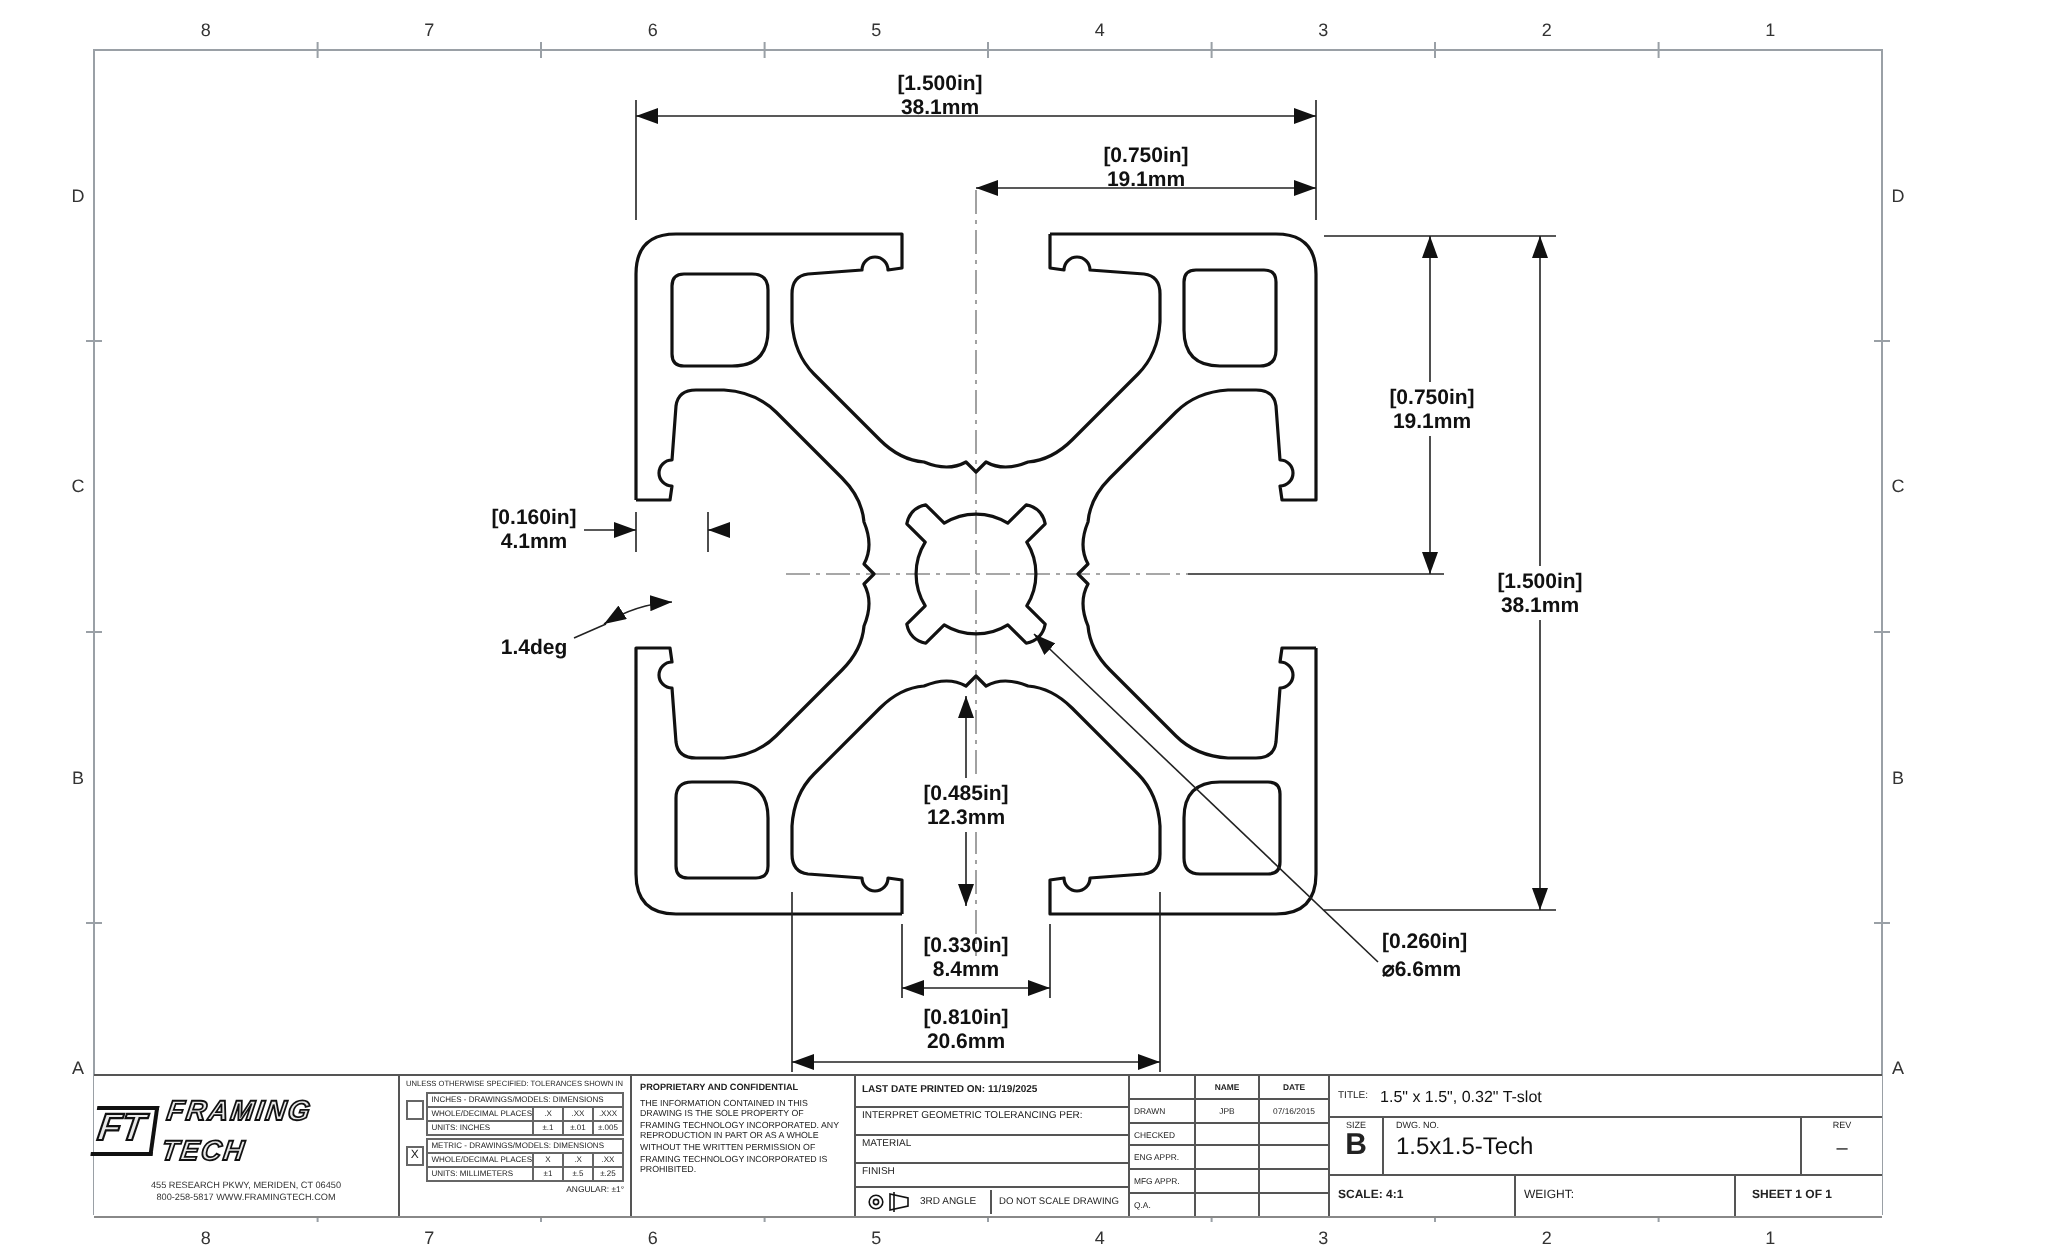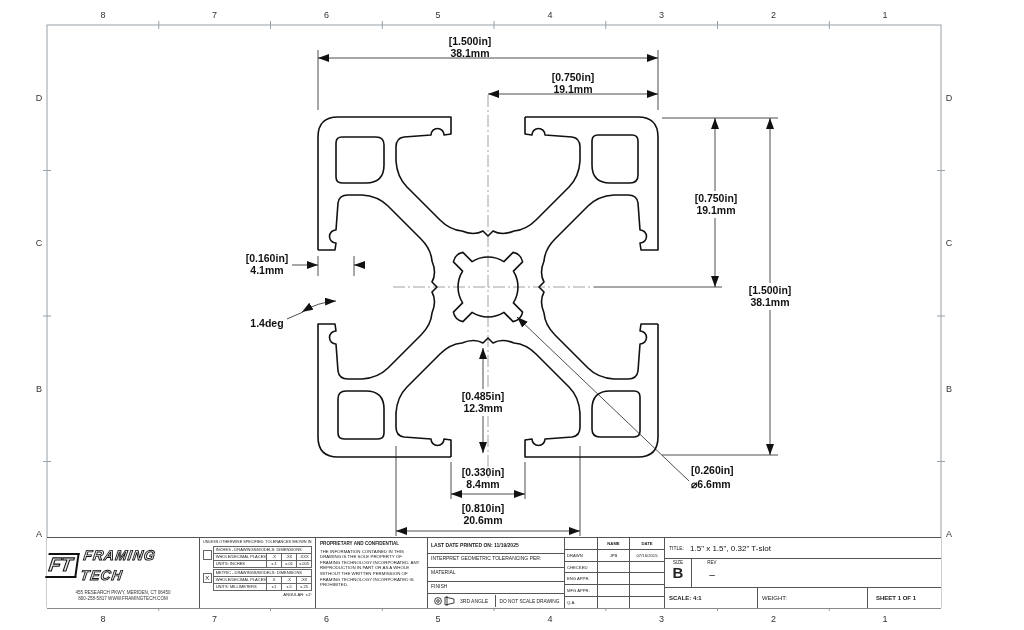--- a/index.html
+++ b/index.html
@@ -322,20 +322,24 @@
   <div class="cell c-right">
     <div class="r-title">
       <span class="lab">TITLE:</span>
       <span class="val">1.5" x 1.5", 0.32" T-slot</span>
     </div>
     <div class="r-mid">
       <div class="r-size">
         <div class="lab">SIZE</div>
         <div class="val">B</div>
       </div>
+      <div class="r-dwg">
+        <div class="lab">DWG. NO.</div>
+        <div class="val">1.5x1.5-Tech</div>
+      </div>
       <div class="r-rev">
         <div class="lab">REV</div>
         <div class="val">–</div>
       </div>
     </div>
     <div class="r-bot">
       <div class="r-scale">SCALE: 4:1</div>
       <div class="r-weight">WEIGHT:</div>
       <div class="r-sheet">SHEET 1 OF 1</div>
     </div>

